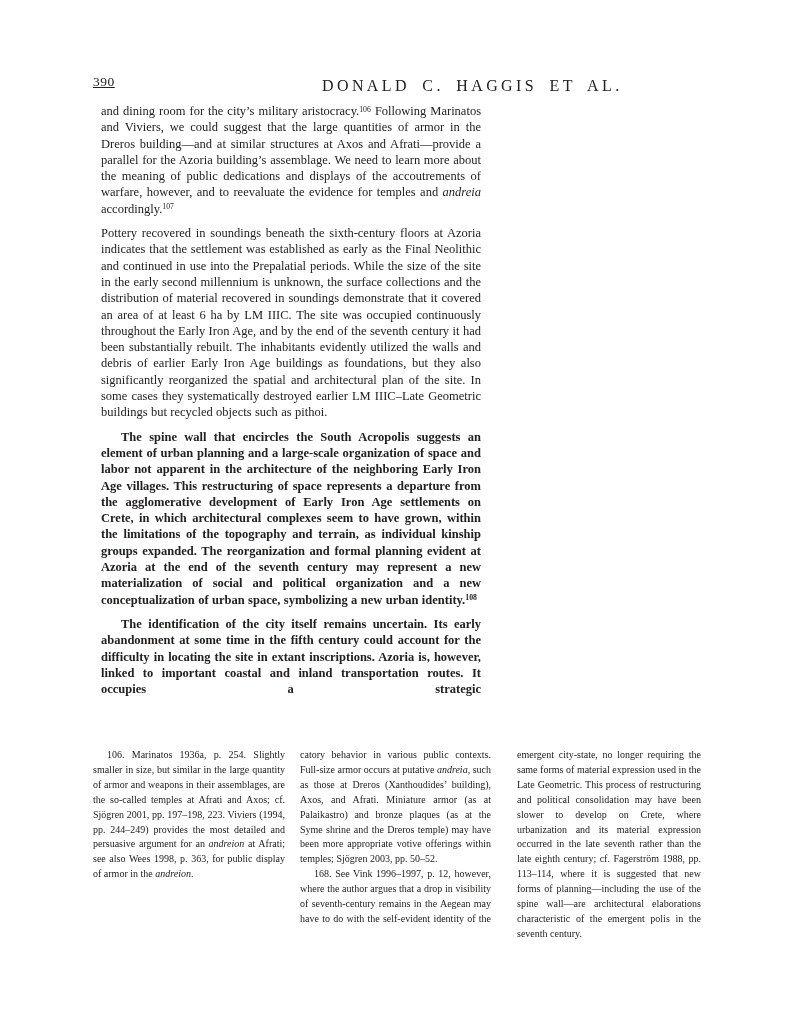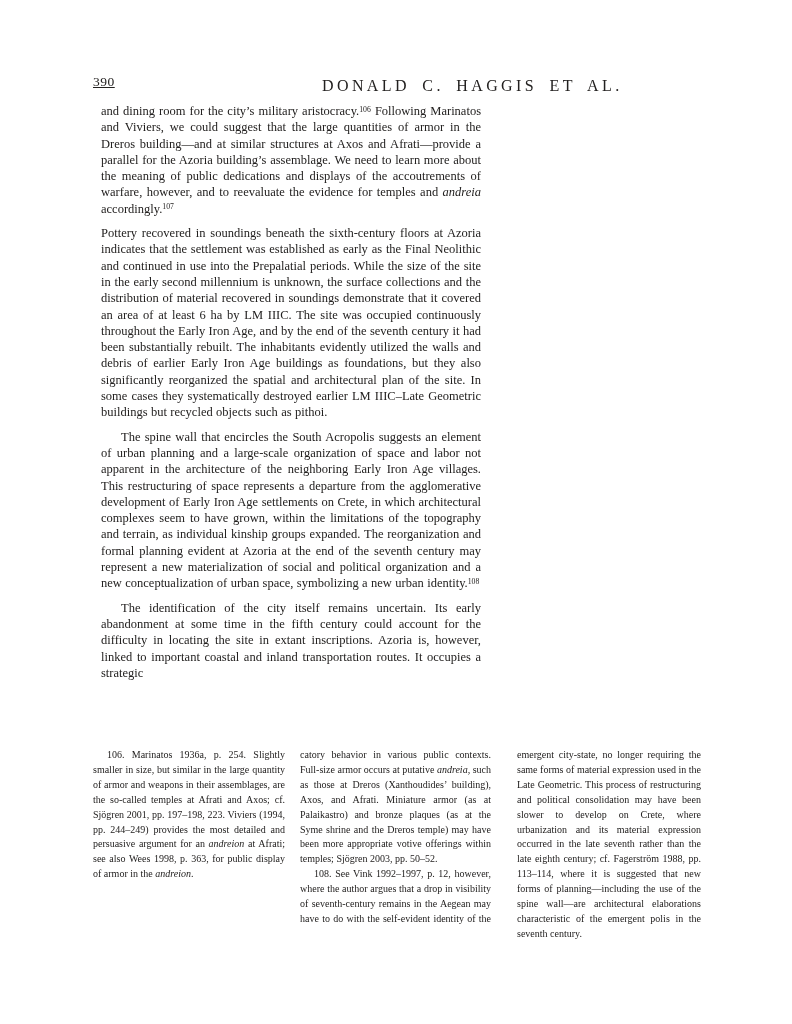--- a/index.html
+++ b/index.html
@@ -39,21 +39,21 @@
     top: 95px;
     width: 396px;
   }
   .body-par {
     margin: 8px;
     font-size: 12.5px;
     line-height: 16.3px;
     text-align: justify;
     word-spacing: 0.3px;
   }
-  .par-indent { text-indent: 20px; }
+  .par-indent { text-indent: 20px; font-weight: bold; }
   .justify-last { text-align-last: justify; }
   .section-heading {
     margin: 26px 0 22px 0;
     font-size: 13px;
     line-height: 17px;
     font-weight: normal;
     letter-spacing: 1.9px;
     word-spacing: 3px;
   }
   .footnotes {
@@ -105,20 +105,20 @@
 
     <p class="body-par par-indent justify-last"><span>The identification of the city itself remains uncertain. Its early abandonment at some time in the fifth century could account for the difficulty in locating the site in extant inscriptions. Azoria is, however, linked to important coastal and inland transportation routes. It occupies a strategic</span></p>
   </div>
 
   <div class="footnotes">
     <div class="fn-col fn-col-1">
         <p class="fn-par fn-indent"><span>106. Marinatos 1936a, p. 254. Slightly smaller in size, but similar in the large quantity of armor and weapons in their assemblages, are the so-called temples at Afrati and Axos; cf. Sjögren 2001, pp. 197–198, 223. Viviers (1994, pp. 244–249) provides the most detailed and persuasive argument for an </span><span class="italic">andreion</span><span> at Afrati; see also Wees 1998, p. 363, for public display of armor in the </span><span class="italic">andreion</span><span>.</span></p>
       </div>
     <div class="fn-col fn-col-2">
         <p class="fn-par"><span>catory behavior in various public contexts. Full-size armor occurs at putative </span><span class="italic">andreia</span><span>, such as those at Dreros (Xanthoudides’ building), Axos, and Afrati. Miniature armor (as at Palaikastro) and bronze plaques (as at the Syme shrine and the Dreros temple) may have been more appropriate votive offerings within temples; Sjögren 2003, pp. 50–52.</span></p>
-        <p class="fn-par fn-indent fn-fill"><span>108. See Vink 1992–1997, p. 12, however, where the author argues that a drop in visibility of seventh-century remains in the Aegean may have to do with the self-evident identity of the</span></p>
+        <p class="fn-par fn-indent fn-fill"><span>168. See Vink 1996–1997, p. 12, however, where the author argues that a drop in visibility of seventh-century remains in the Aegean may have to do with the self-evident identity of the</span></p>
       </div>
     <div class="fn-col fn-col-3">
         <p class="fn-par"><span>emergent city-state, no longer requiring the same forms of material expression used in the Late Geometric. This process of restructuring and political consolidation may have been slower to develop on Crete, where urbanization and its material expression occurred in the late seventh rather than the late eighth century; cf. Fagerström 1988, pp. 113–114, where it is suggested that new forms of planning—including the use of the spine wall—are architectural elaborations characteristic of the emergent polis in the seventh century.</span></p>
       </div>
   </div>
 
 </div>
 
 </body></html>

